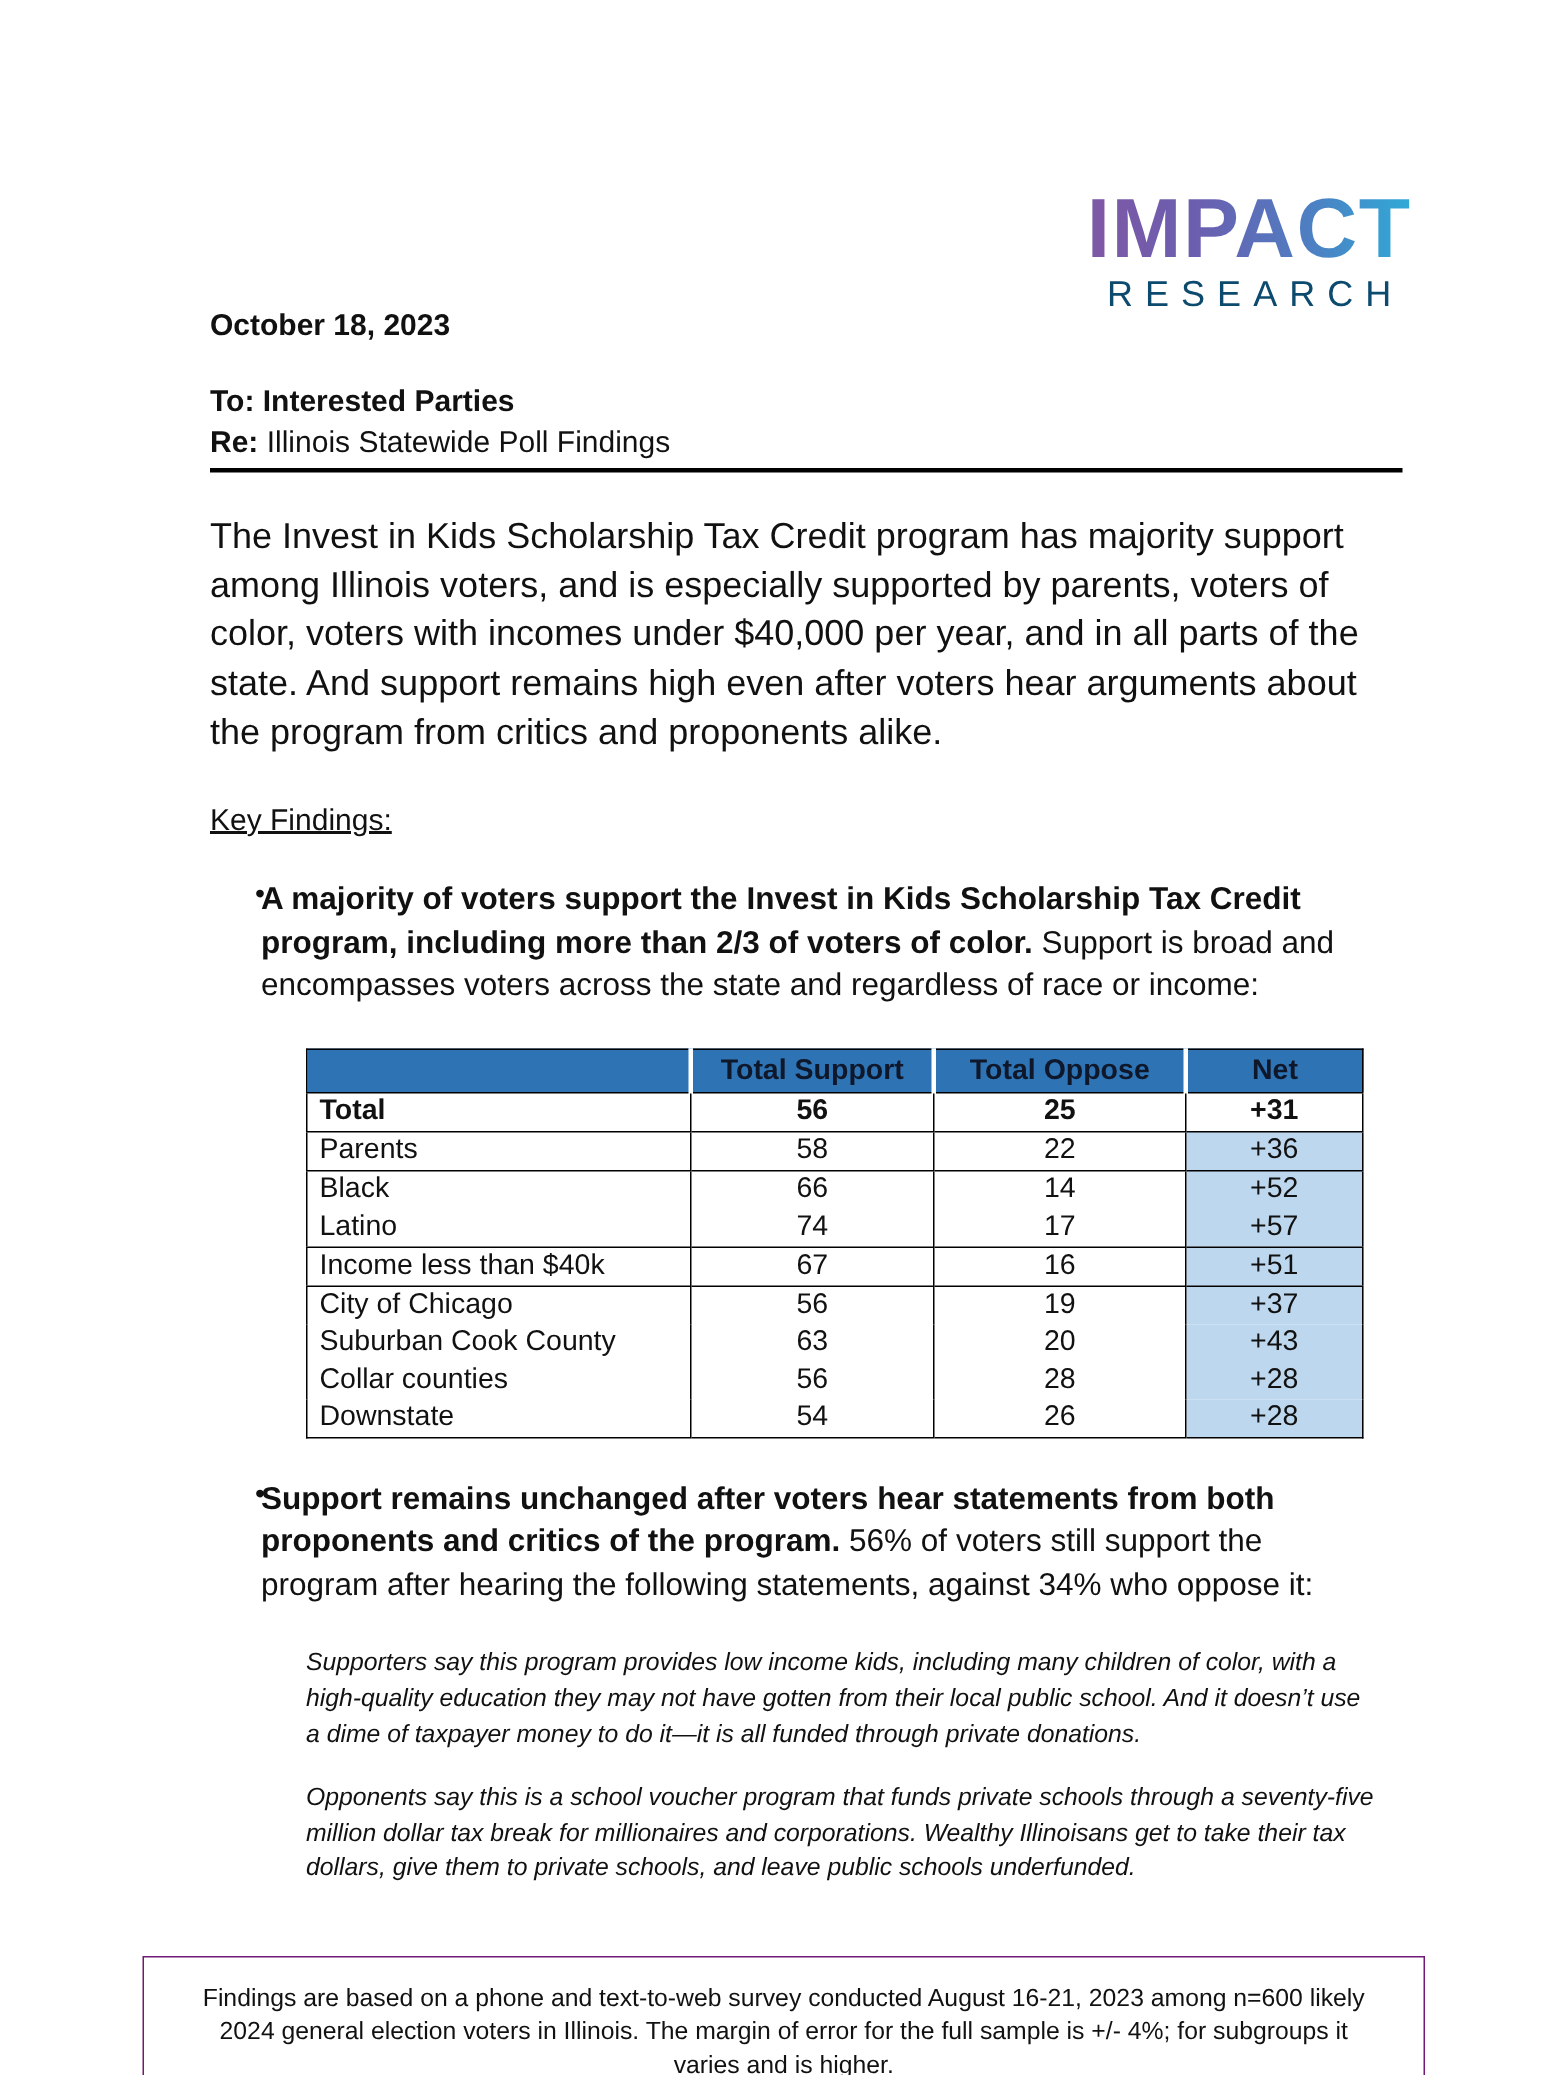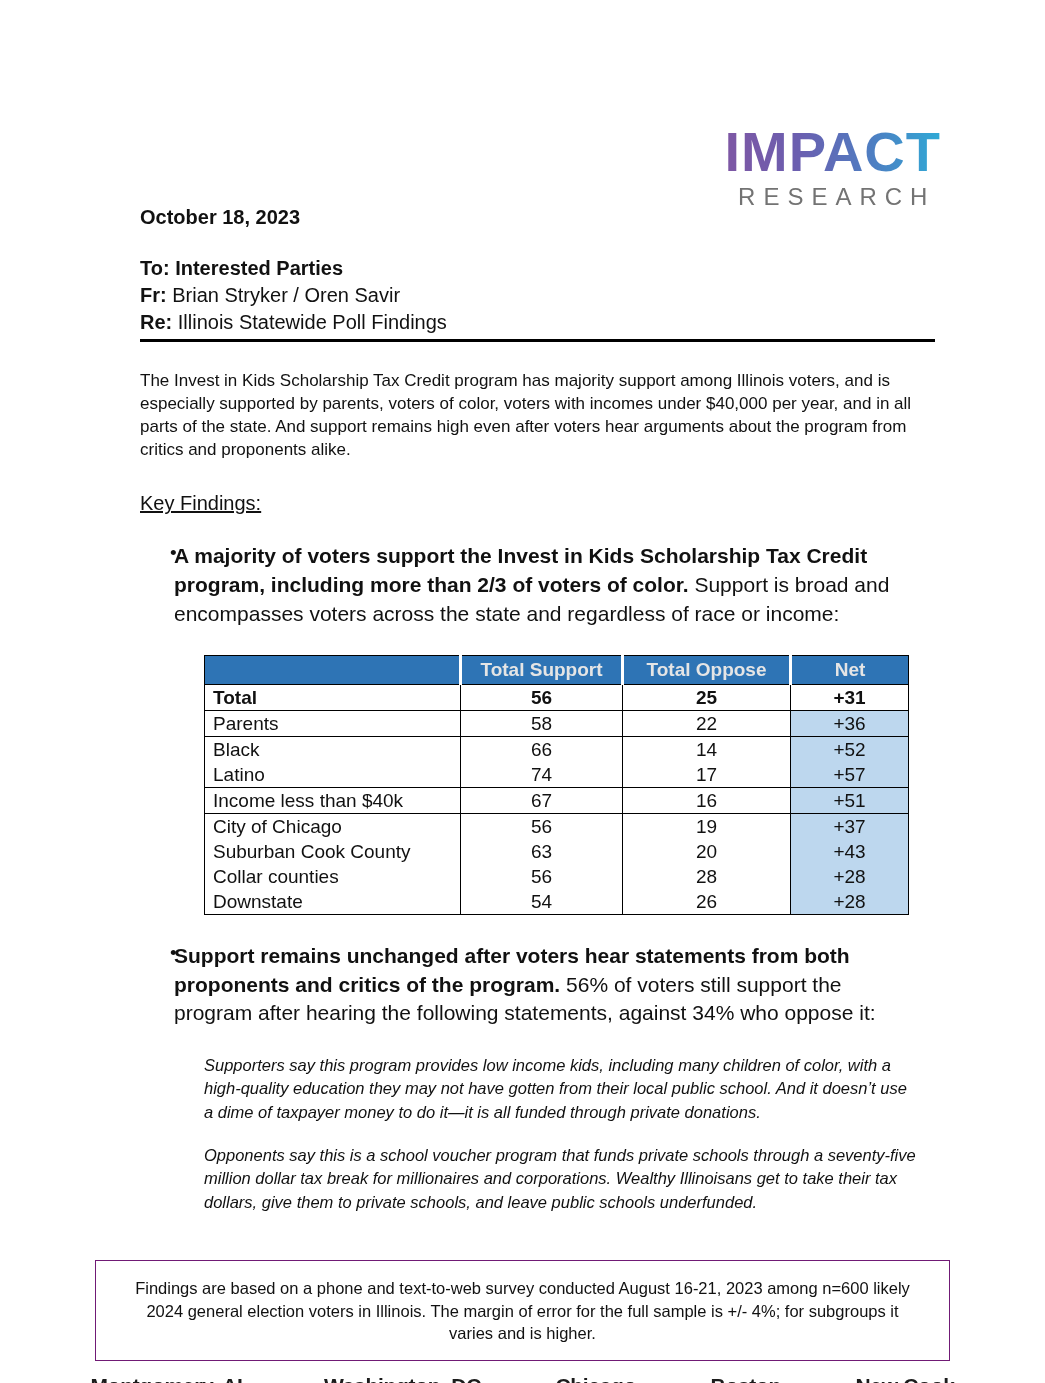--- a/index.html
+++ b/index.html
@@ -23,36 +23,36 @@
     line-height: 1;
     background: linear-gradient(90deg, #7E57A4 0%, #6A5FB0 35%, #4E7EC2 68%, #2FAAD6 100%);
     -webkit-background-clip: text;
     background-clip: text;
     -webkit-text-fill-color: transparent;
     color: transparent;
   }
   .logo-sub {
     font-size: 24px;
     font-weight: 400;
-    color: #737373;
+    color: #0c4a6e;
     letter-spacing: 8px;
     margin-top: 3px;
     margin-right: -8px;
   }
 
   .content { padding: 206px 110px 0 110px; margin-left: 30px; }
 
   .date { font-weight: bold; font-size: 20px; margin-bottom: 26px; }
 
   .memo-line { font-size: 20px; line-height: 1.35; }
   .memo-label { font-weight: bold; }
   .memo-bold { font-weight: bold; }
   .rule { border-top: 3px solid #000; margin-top: 3px; }
 
-  .intro { margin-top: 27px; font-size: 17px; line-height: 1.36; }
+  .intro { margin-top: 27px; font-size: 24px; line-height: 1.36; }
 
   .key-findings {
     margin-top: 31px;
     font-size: 20px;
     font-weight: normal;
     text-decoration: underline;
   }
 
   .bullet { display: flex; margin-top: 27px; }
   .bullet-marker { width: 34px; padding-left: 30px; font-size: 19px; flex: none; }
@@ -65,21 +65,21 @@
     border: 1px solid #000;
     margin: 27px 0 0 64px;
     font-size: 19px;
   }
   .poll-table col.c0 { width: 256px; }
   .poll-table col.c1 { width: 162px; }
   .poll-table col.c2 { width: 168px; }
   .poll-table col.c3 { width: 118px; }
   .poll-table thead th {
     background: #2E74B5;
-    color: #e5e5e5;
+    color: #0f172a;
     font-weight: bold;
     text-align: center;
     padding: 3px 0;
     border-left: 3px solid #ffffff;
     font-size: 19px;
   }
   .poll-table thead th:first-child { border-left: none; }
   .poll-table tbody td { padding: 1.5px 8px; border-left: 1px solid #000; }
   .poll-table tbody td:first-child { border-left: none; text-align: left; }
   .poll-table tbody tr.group td { border-top: 1px solid #000; }
@@ -127,21 +127,20 @@
   <div class="logo">
     <div class="logo-word">IMPACT</div>
     <div class="logo-sub">RESEARCH</div>
   </div>
 
   <div class="content">
 
     <div class="date">October 18, 2023</div>
 
     <div class="memo-line memo-bold"><span class="memo-label">To:</span><span> Interested Parties</span></div>
-    <div class="memo-line"><span class="memo-label">Fr:</span><span>  Brian Stryker / Oren Savir</span></div>
     <div class="memo-line"><span class="memo-label">Re:</span><span> Illinois Statewide Poll Findings</span></div>
     <div class="rule"></div>
 
     <p class="intro">The Invest in Kids Scholarship Tax Credit program has majority support among Illinois voters, and is especially supported by parents, voters of color, voters with incomes under $40,000 per year, and in all parts of the state. And support remains high even after voters hear arguments about the program from critics and proponents alike.</p>
 
     <div class="key-findings">Key Findings:</div>
 
     <div class="bullet">
       <span class="bullet-marker">•</span>
       <span class="bullet-text"><b>A majority of voters support the Invest in Kids Scholarship Tax Credit program, including more than 2/3 of voters of color.</b><span> Support is broad and encompasses voters across the state and regardless of race or income:</span></span>

